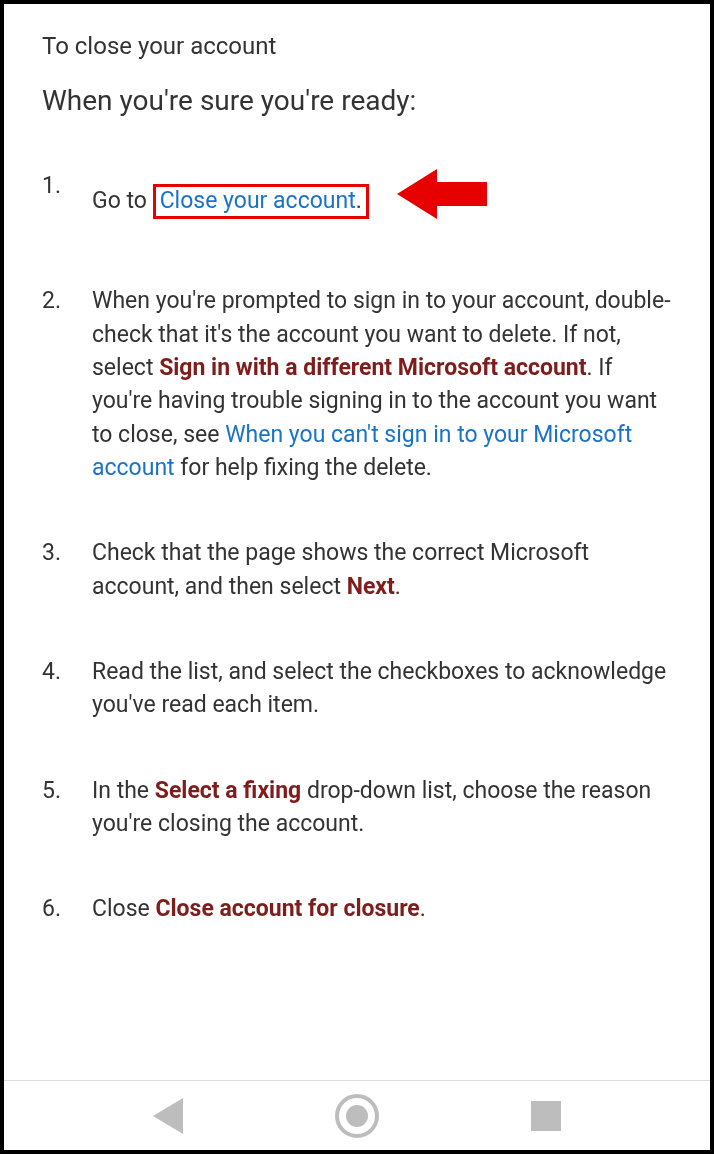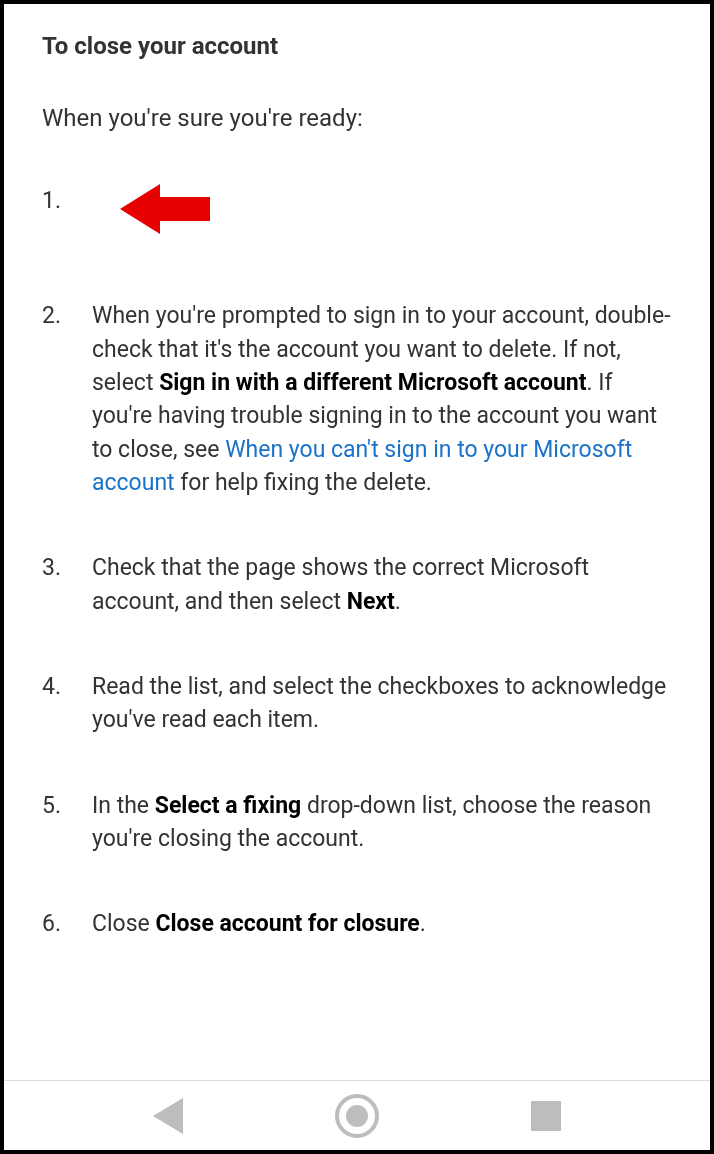--- a/index.html
+++ b/index.html
@@ -18,26 +18,26 @@
       flex-direction: column;
       position: relative;
     }
     .content {
       flex: 1;
       padding: 28px 38px 20px 38px;
       overflow: hidden;
     }
     .heading {
       font-size: 24px;
-      font-weight: 700;
-      margin-bottom: 44px;
+      font-weight: 400;
+      margin-bottom: 24px;
       color: #333;
     }
     .intro {
-      font-size: 24px;
+      font-size: 28px;
       font-weight: 400;
       margin-bottom: 52px;
       color: #333;
     }
     ol {
       list-style: none;
       counter-reset: item;
     }
     ol li {
       counter-increment: item;
@@ -60,21 +60,21 @@
       color: #1a73c9;
       text-decoration: none;
     }
     .highlight-box {
       border: 3px solid #e60000;
       padding: 0px 4px 2px 4px;
       display: inline;
     }
     strong {
       font-weight: 700;
-      color: #000000;
+      color: #7f1d1d;
     }
     .arrow-icon {
       display: inline-block;
       vertical-align: middle;
       margin-left: 28px;
       position: relative;
       top: -2px;
     }
     .nav-bar {
       height: 70px;
@@ -126,20 +126,23 @@
 </head>
 <body>
 
 <div class="content">
   <div class="heading">To close your account</div>
   <div class="intro">When you're sure you're ready:</div>
 
   <ol>
     <li>
       <div class="step1-row">
+        <span>
+          <span>Go to </span><span class="highlight-box"><a class="link">Close your account</a><span>.</span></span>
+        </span>
         <span class="arrow-icon">
           <svg width="90" height="54" viewBox="0 0 90 54">
             <polygon points="0,27 40,2 40,15 90,15 90,39 40,39 40,52" fill="#e60000"></polygon>
           </svg>
         </span>
       </div>
     </li>
 
     <li>
       <span>When you're prompted to sign in to your account, double-check that it's the account you want to delete. If not, select </span><strong>Sign in with a different Microsoft account</strong><span>. If you're having trouble signing in to the account you want to close, see </span><a class="link">When you can't sign in to your Microsoft account</a><span> for help fixing the delete.</span>

